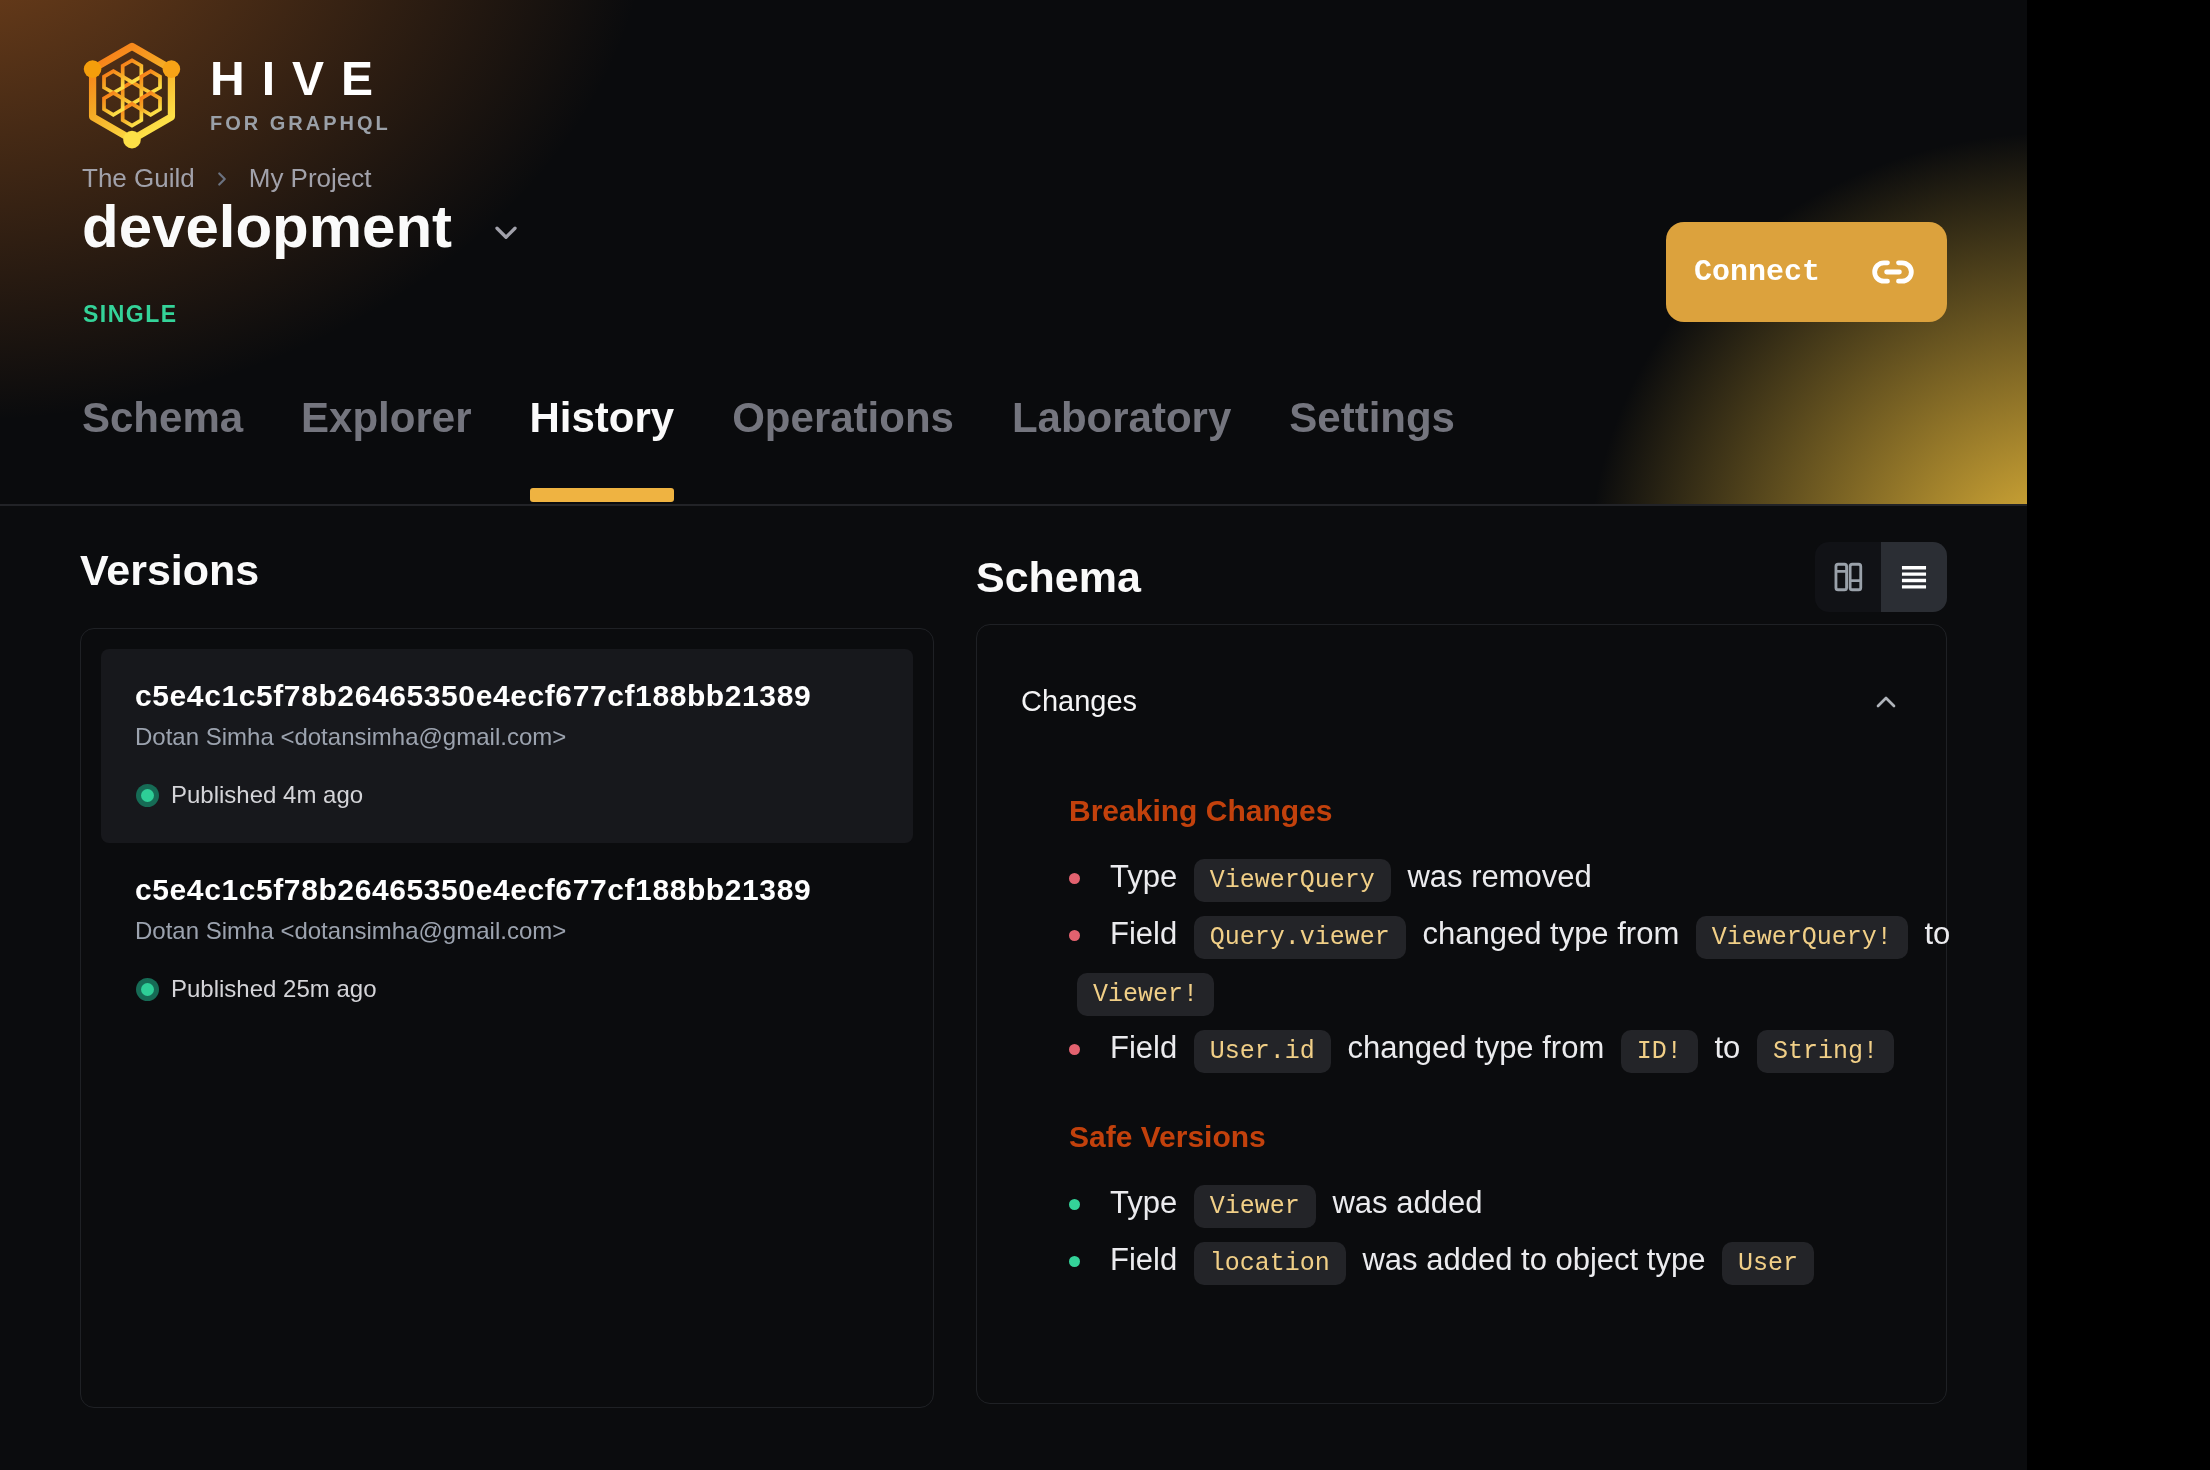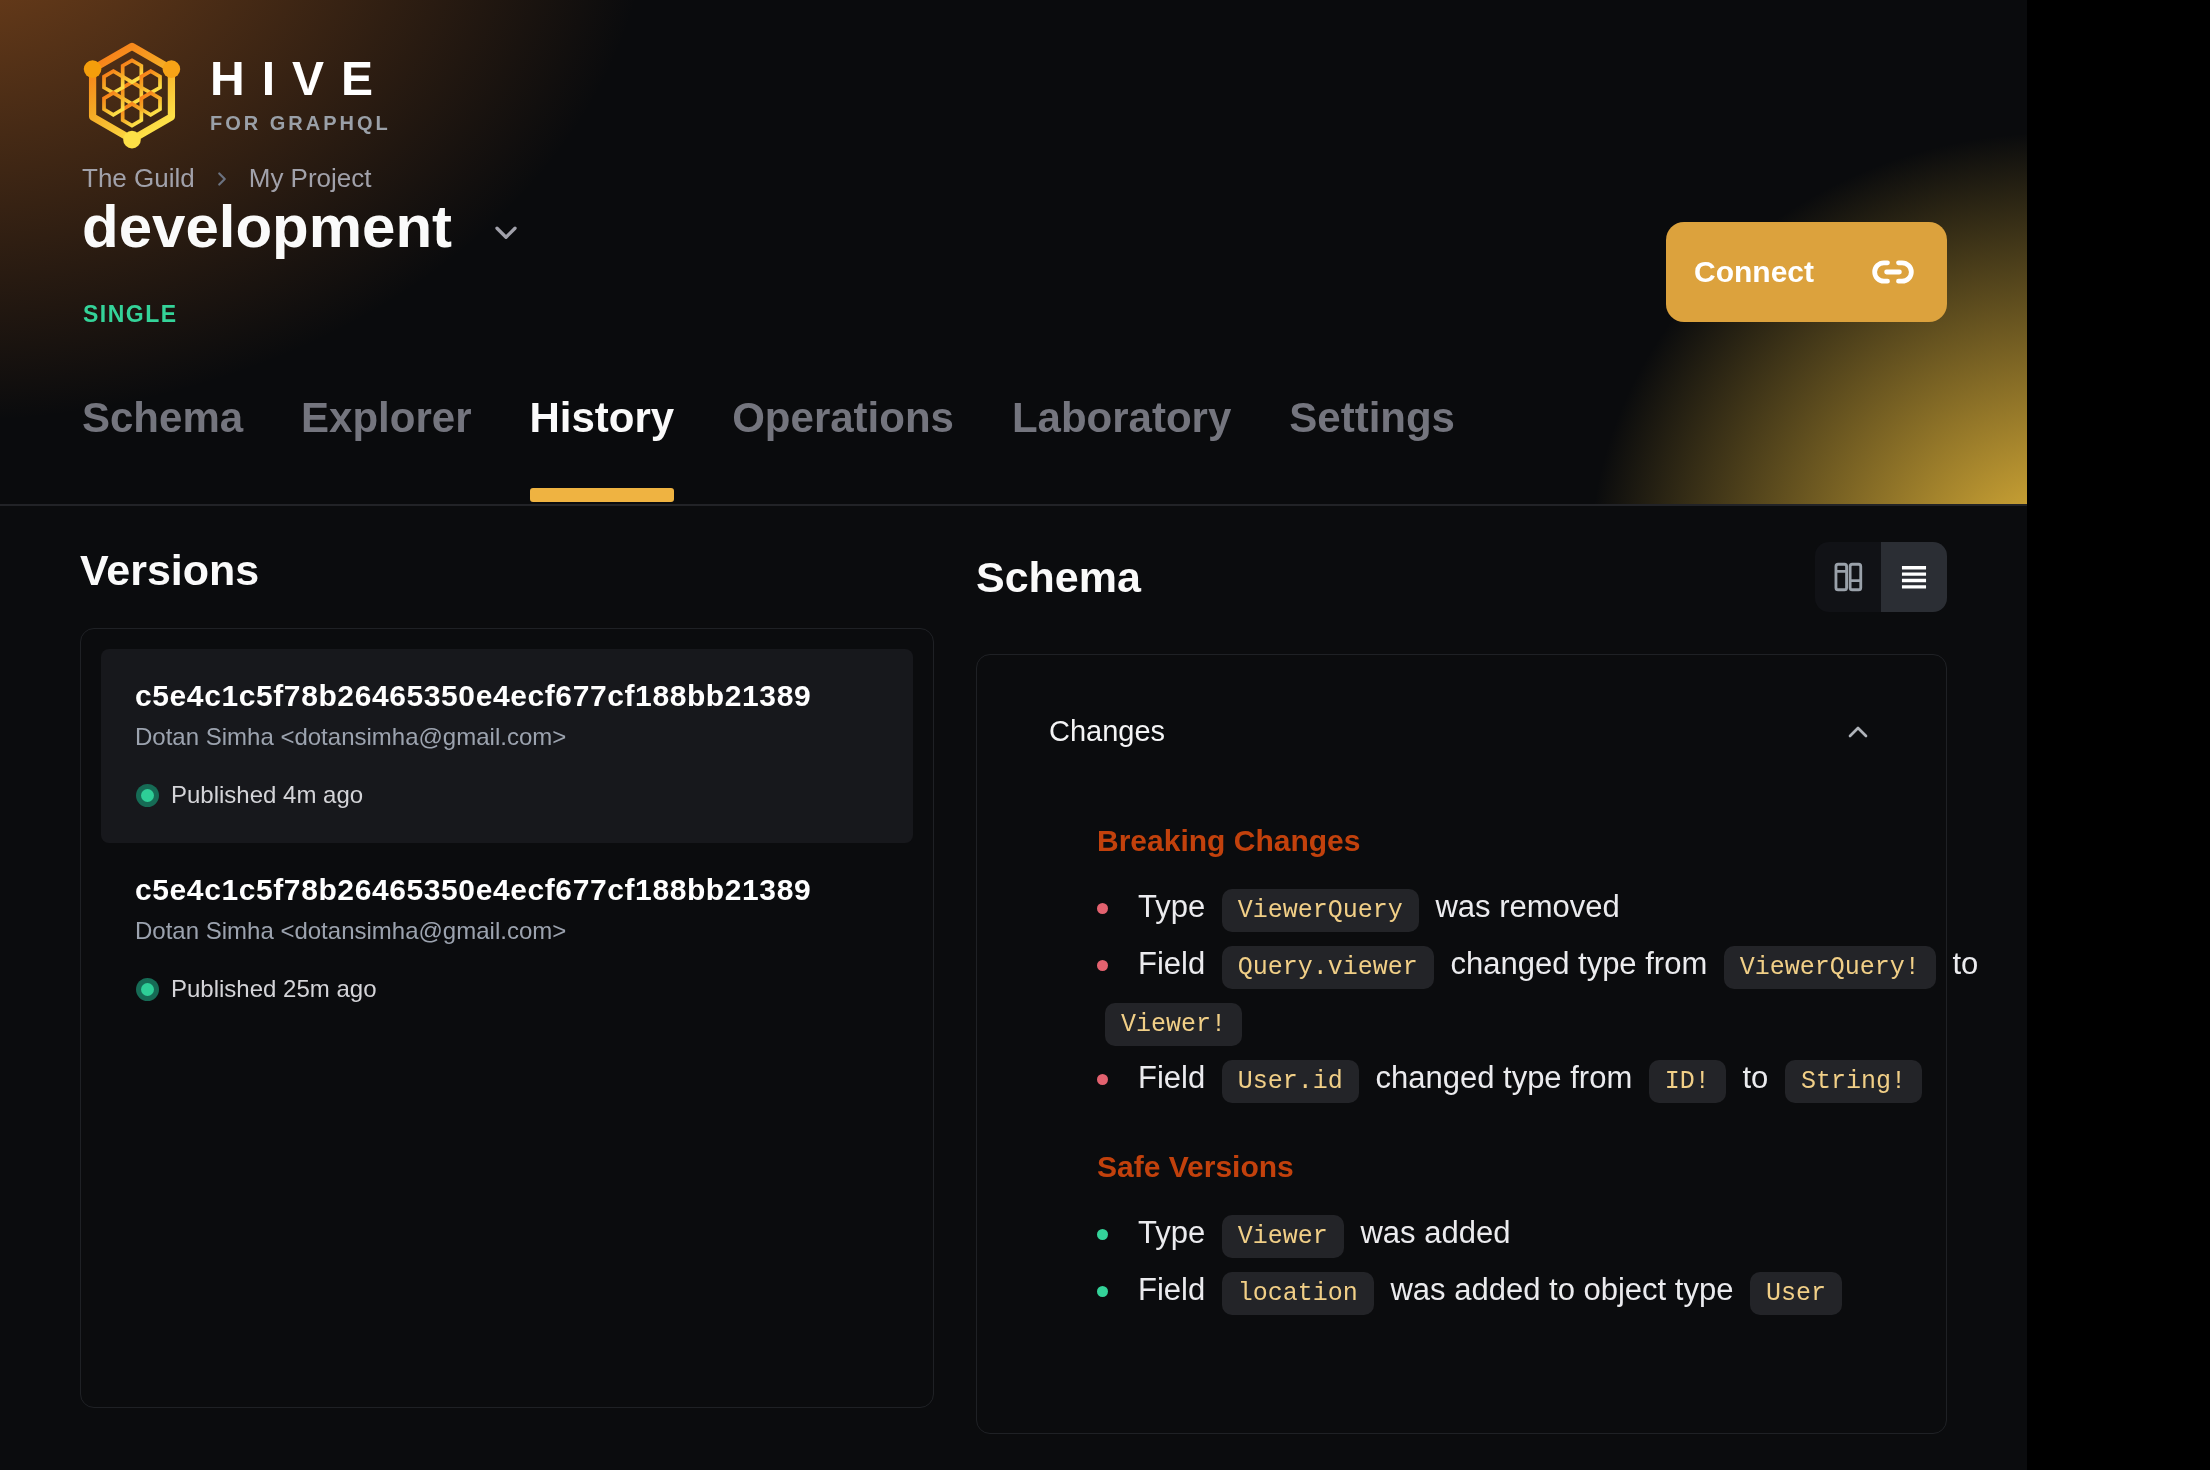--- a/index.html
+++ b/index.html
@@ -36,21 +36,21 @@
   .breadcrumb{position:absolute;left:82px;top:163px;display:flex;align-items:center;gap:16px;font-size:26px;color:#a1a1aa;}
   .breadcrumb a{color:#a1a1aa;text-decoration:none;cursor:pointer;}
   .title-row{position:absolute;left:82px;top:192px;display:flex;align-items:center;}
   .title-row h1{margin:0;font-size:60px;font-weight:800;line-height:1.15;}
   .title-chevron{margin-left:36px;margin-top:10px;cursor:pointer;}
   .badge{position:absolute;left:83px;top:301px;font-size:23px;font-weight:700;letter-spacing:1.5px;color:var(--emerald);}
   .connect{
     position:absolute;right:80px;top:222px;width:281px;height:100px;box-sizing:border-box;
     display:flex;align-items:center;justify-content:space-between;padding:0 32px 0 28px;
     background:var(--button_amber);border:none;border-radius:18px;cursor:pointer;
-    color:#fff;font-size:30px;font-weight:700;font-family:Liberation Sans, sans-serif;
+    color:#fff;font-size:30px;font-weight:700;font-family:Liberation Mono, monospace;
   }
   .tabs{position:absolute;left:82px;bottom:0;display:flex;gap:58px;}
   .tab{position:relative;font-size:42px;font-weight:700;line-height:48px;color:#74757e;padding-bottom:62px;cursor:pointer;}
   .tab.active{color:#fafafa;}
   .tab.active::after{content:"";position:absolute;left:0;right:0;bottom:2px;height:14px;border-radius:3px;background:var(--accent_amber);}
   
   main{display:flex;gap:42px;padding:0 80px;margin-top:36px;}
   .col-left{width:854px;flex:none;}
   .col-right{flex:1;min-width:0;}
   h2{margin:0;font-size:43px;font-weight:800;line-height:56px;color:#fafafa;}
@@ -62,22 +62,22 @@
   .version-item.selected{background:#17181c;}
   .v-hash{font-size:30px;font-weight:700;letter-spacing:.6px;color:#fff;}
   .v-author{margin-top:10px;font-size:24px;color:var(--muted);}
   .v-status{margin-top:30px;display:flex;align-items:center;gap:17px;font-size:24px;color:#d4d4d8;}
   .v-dot{width:13px;height:13px;border-radius:50%;background:var(--status_dot);box-shadow:0 0 0 5px var(--status_dot_ring);margin-left:6px;flex:none;}
   .schema-head{display:flex;align-items:center;justify-content:space-between;}
   .view-toggle{display:flex;border-radius:14px;overflow:hidden;}
   .view-toggle button{width:66px;height:70px;border:none;padding:0;display:flex;align-items:center;justify-content:center;background:#111216;cursor:pointer;}
   .view-toggle button.selected{background:#2b2e34;}
   .changes-panel{
-    margin-top:42px;height:780px;box-sizing:border-box;
-    border:1px solid var(--border);border-radius:14px;padding:60px 72px;
+    margin-top:12px;height:780px;box-sizing:border-box;
+    border:1px solid var(--border);border-radius:14px;padding:60px 44px;
   }
   .changes-header{display:flex;align-items:center;justify-content:space-between;font-size:29px;font-weight:500;color:#f4f4f5;cursor:pointer;}
   .changes-body{margin-left:48px;margin-top:76px;width:900px;}
   .change-section h3{margin:0;font-size:30px;font-weight:600;color:#c2410c;}
   .change-section + .change-section{margin-top:42px;}
   .change-list{list-style:none;margin:22px 0 0;padding:0;}
   .change-list li{font-size:31px;line-height:53px;color:#ebebee;}
   .bullet{display:inline-block;width:11px;height:11px;border-radius:50%;margin-right:30px;vertical-align:3px;}
   li.breaking .bullet{background:var(--breaking_bullet);}
   li.safe .bullet{background:var(--safe_bullet);}

